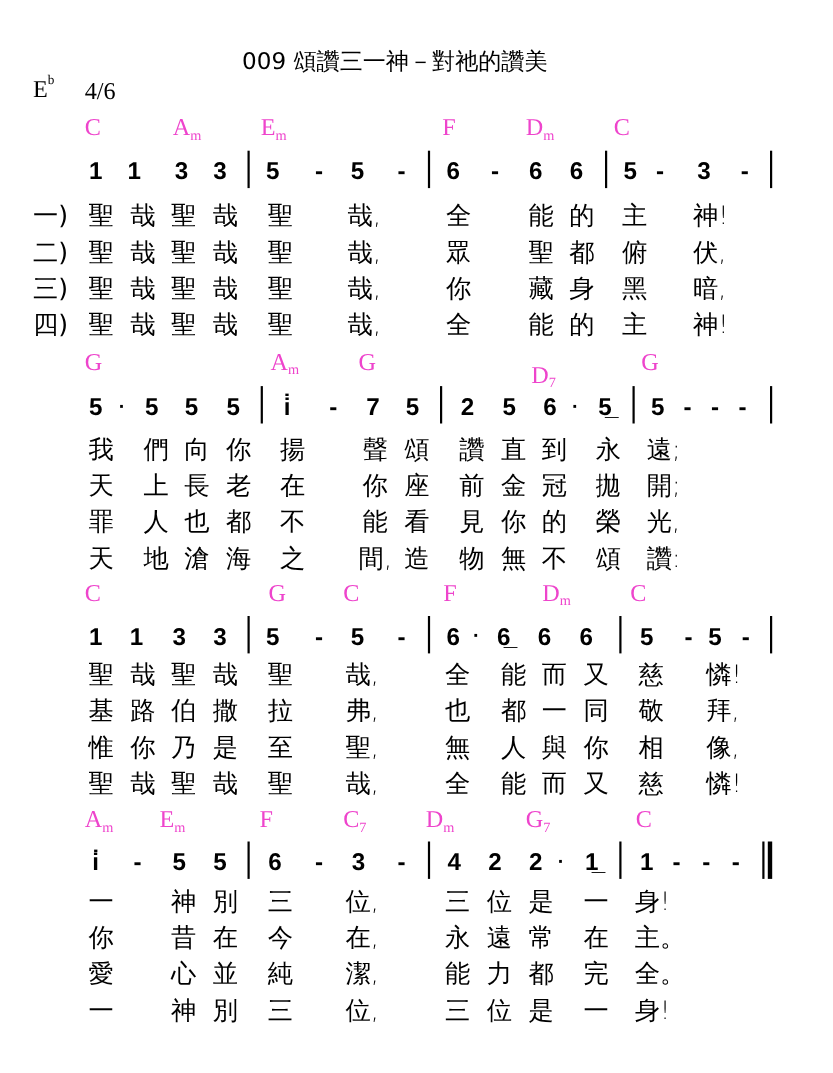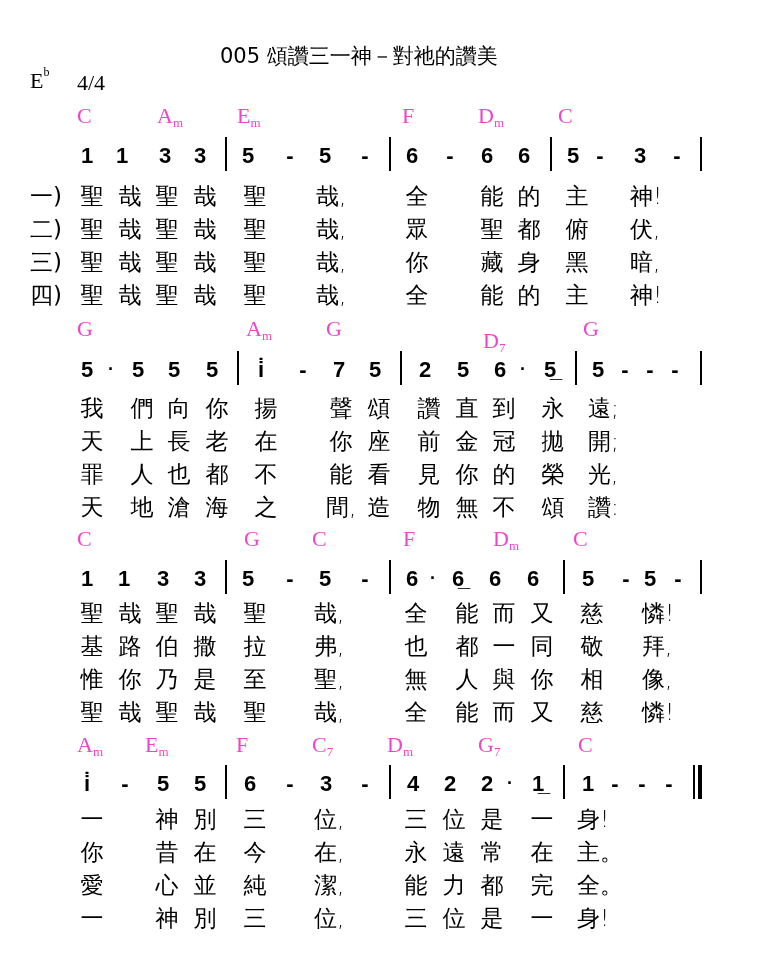--- a/index.html
+++ b/index.html
@@ -16,23 +16,23 @@
   .aug { font-family: "Liberation Sans", sans-serif; font-weight: bold; font-size: 18px; color: #000; width: 10px; text-align: center; }
   .bar { width: 1.5px; background: #000; height: 34px; }
   .dbar-thin { width: 1.5px; background: #000; height: 34px; }
   .dbar-thick { width: 4px; background: #000; height: 34px; }
   .lyric { font-family: "DejaVu Sans", sans-serif; font-size: 23px; color: #000; font-weight: 300; width: 30px; text-align: center; }
   .vnum { font-family: "DejaVu Sans", sans-serif; font-size: 23px; color: #000; }
 </style>
 </head>
 <body>
 
-<div class="abs title">005  頌讚三一神－對祂的讚美</div>
+<div class="abs title">009  頌讚三一神－對祂的讚美</div>
 <div class="abs key"><span>E</span><sup>b</sup></div>
-<div class="abs meter">4/4</div>
+<div class="abs meter">4/6</div>
 
 <div>
   <div class="abs chord" style="top:103px;left:77px"><span>C</span><sub></sub></div>
   <div class="abs chord" style="top:103px;left:157px"><span>A</span><sub>m</sub></div>
   <div class="abs chord" style="top:103px;left:237px"><span>E</span><sub>m</sub></div>
   <div class="abs chord" style="top:103px;left:402px"><span>F</span><sub></sub></div>
   <div class="abs chord" style="top:103px;left:478px"><span>D</span><sub>m</sub></div>
   <div class="abs chord" style="top:103px;left:558px"><span>C</span><sub></sub></div>
 
   <div class="abs note" style="top:143px;left:77px">1</div>

